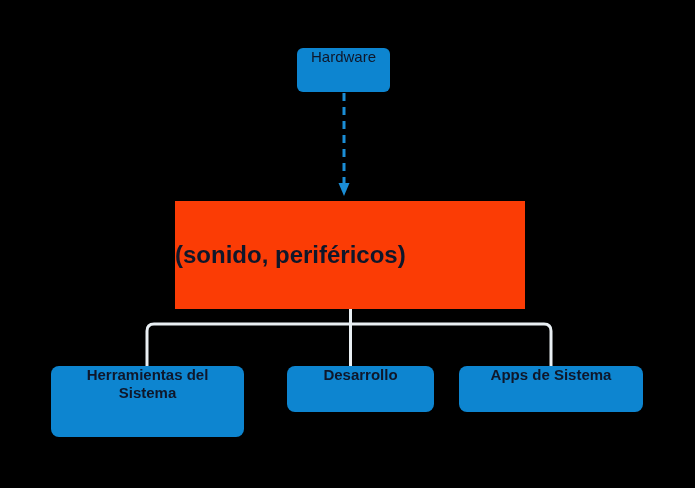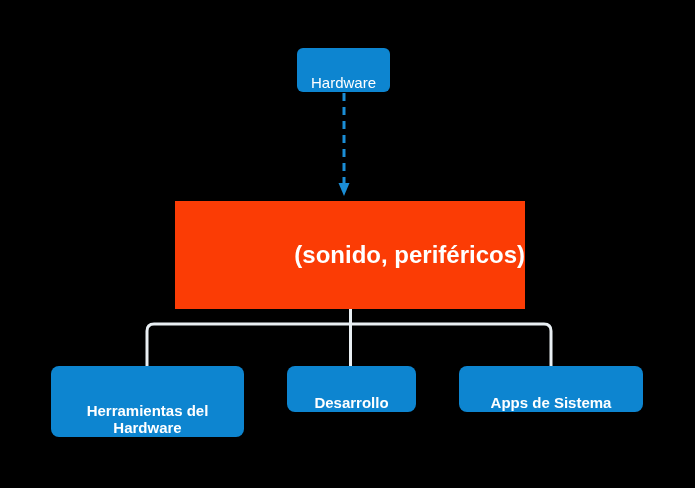--- a/index.html
+++ b/index.html
@@ -28,24 +28,24 @@
     width: 695px;
     height: 488px;
     pointer-events: none;
   }
 
   
   .node {
     position: absolute;
     box-sizing: border-box;
     display: flex;
-    align-items: flex-end;
+    align-items: flex-start;
     justify-content: center;
     text-align: center;
-    color: #ffffff;
+    color: #0f172a;
     line-height: 1.18;
   }
 
   
   .node-hardware {
     left: 297px;
     top: 48px;
     width: 93px;
     height: 44px;
     background: #0d85d0;
@@ -79,21 +79,21 @@
   .node-tools {
     left: 51px;
     top: 366px;
     width: 193px;
     height: 71px;
     padding: 0 10px;
   }
   .node-dev {
     left: 287px;
     top: 366px;
-    width: 129px;
+    width: 147px;
     height: 46px;
   }
   .node-apps {
     left: 459px;
     top: 366px;
     width: 184px;
     height: 46px;
   }
 </style>
 </head>
@@ -122,21 +122,21 @@
 
   <div class="node node-hardware">
     <span>Hardware</span>
   </div>
 
   <div class="node node-drivers">
     <span class="line2">(sonido, periféricos)</span>
   </div>
 
   <div class="node node-leaf node-tools">
-    <span>Herramientas del Hardware</span>
+    <span>Herramientas del Sistema</span>
   </div>
 
   <div class="node node-leaf node-dev">
     <span>Desarrollo</span>
   </div>
 
   <div class="node node-leaf node-apps">
     <span>Apps de Sistema</span>
   </div>
 

